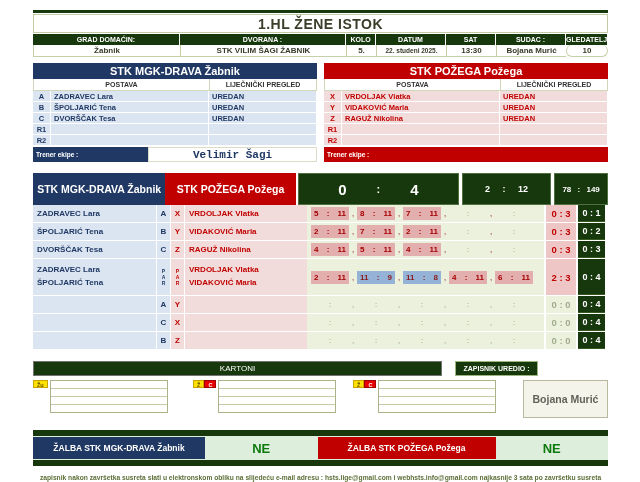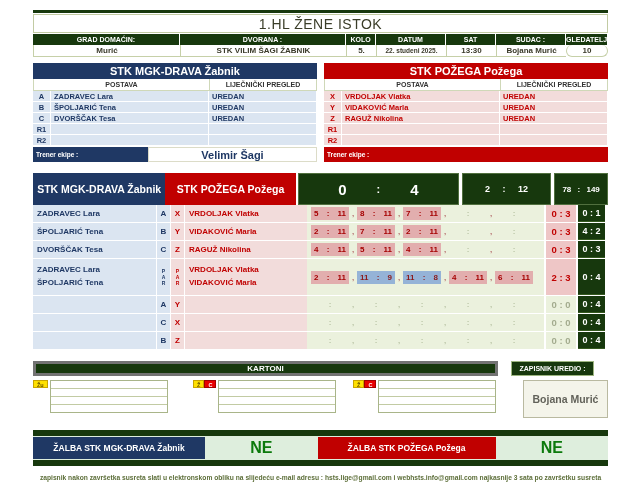--- a/index.html
+++ b/index.html
@@ -2,21 +2,21 @@
 <html><head>
 <meta charset="utf-8">
 <style>
   html,body{margin:0;padding:0;}
   body{width:640px;height:482px;background:#ffffff;font-family:"Liberation Sans",sans-serif;position:relative;overflow:hidden;}
   .page{position:absolute;left:33px;top:0;width:575px;}
   i{font-style:normal;}
 
   .topline{height:3px;background:#17380d;margin-top:10px;}
   .title-box{height:17px;margin-top:1px;border:1px solid #c2cba3;display:flex;align-items:center;justify-content:center;
-             font-size:14px;font-weight:normal;color:#3a3d28;letter-spacing:.5px;}
+             font-size:14px;font-weight:bold;color:#3a3d28;letter-spacing:.5px;}
 
   .info-head,.info-vals{display:flex;}
   .info-head{margin-top:1px;}
   .ih{background:#17380d;color:#fff;font-size:7px;font-weight:bold;height:11px;line-height:11px;text-align:center;
       border-right:1px solid #fff;box-sizing:border-box;}
   .iv{font-size:8px;font-weight:bold;color:#3a3a2a;height:12px;line-height:12px;text-align:center;
       border:1px solid #c6d0a8;border-top:none;border-right:none;box-sizing:border-box;background:#fff;}
   .iv:last-child{border-right:1px solid #c6d0a8;border-radius:6px;}
   .w0{width:147px;} .w1{width:166px;} .w2{width:30px;} .w3{width:70px;} .w4{width:50px;} .w5{width:70px;} .w6{width:42px;}
   .iv.w3{font-size:6.5px;}
@@ -33,21 +33,21 @@
   .prow div{box-sizing:border-box;border-right:1px solid #fff;border-bottom:1px solid #fff;font-size:7.5px;font-weight:bold;
             display:flex;align-items:center;}
   .pl{width:18px;justify-content:center;}
   .pn{width:158px;padding-left:3px;}
   .pp{width:108px;padding-left:3px;}
   .home .prow div{background:#dbe5f1;color:#1f3864;}
   .away .prow div{background:#f2dcdb;color:#c00000;}
   .trow{display:flex;height:15px;margin-top:1px;}
   .tl{width:115px;font-size:6.5px;font-weight:bold;color:#fff;display:flex;align-items:center;padding-left:3px;box-sizing:border-box;}
   .tv{flex:1;display:flex;align-items:center;justify-content:center;font-size:11px;font-weight:bold;}
-  .home .tl{background:#1f3864;} .home .tv{background:#fff;border:1px solid #dcdcc8;color:#1f3864;}
+  .home .tl{background:#1f3864;} .home .tv{background:#fff;border:1px solid #dcdcc8;color:#1f3864;font-family:Liberation Mono, monospace;}
   .away .tl{background:#c00000;} .away .tv{background:#c00000;color:#fff;}
 
   .m-head{display:flex;margin-top:11px;height:32px;}
   .mh-home,.mh-away{display:flex;align-items:center;justify-content:center;color:#fff;font-size:10.5px;font-weight:bold;}
   .mh-home{width:138px;background:#1f3864;}
   .mh-away{width:136px;background:#c00000;}
   .g1,.g2,.g3{background:#17380d;border:1px solid #51703f;box-sizing:border-box;color:#fff;font-weight:bold;
               display:flex;align-items:center;justify-content:center;}
   .g1{width:168px;margin-left:2px;font-size:15px;gap:30px;}
   .g1 .gcolon{font-size:11px;}
@@ -72,21 +72,21 @@
   .cm{width:8px;text-align:center;font-size:8px;font-weight:bold;}
   .mrow.played .cm{color:#b36a6a;}
   .mrow.empty .cm{color:#b9c4a5;}
   .res{width:30px;margin-left:2px;display:flex;align-items:center;justify-content:center;font-size:9.5px;font-weight:bold;}
   .res.p{background:#eec6c6;color:#c00000;}
   .res.e{background:#ebf1dd;color:#a3ab8e;}
   .fin{width:27px;margin-left:2px;background:#17380d;color:#fff;font-size:9px;font-weight:bold;
        display:flex;align-items:center;justify-content:center;border-bottom:1px solid #35591f;}
 
   .kart-row{display:flex;margin-top:11px;height:15px;}
-  .kart-bar{width:465px;background:#17380d;border:3px solid #737373;box-sizing:border-box;color:#fff;font-size:8px;font-weight:bold;
+  .kart-bar{width:409px;background:#17380d;border:1px solid #737373;box-sizing:border-box;color:#fff;font-size:8px;font-weight:normal;
             display:flex;align-items:center;justify-content:center;}
   .zap-bar{width:83px;margin-left:13px;background:#17380d;border:1px solid #9db680;box-sizing:border-box;color:#fff;font-size:7px;
            font-weight:bold;display:flex;align-items:center;justify-content:center;}
   .cards-row{display:flex;margin-top:4px;}
   .cgroup{display:flex;align-items:flex-start;width:160px;}
   .chips{display:flex;margin-right:2px;}
   .chip{height:8px;line-height:8px;font-size:5.5px;font-weight:bold;padding:0 3px;box-sizing:border-box;}
   .chip.y{background:#ffe100;border:1px solid #c8a400;color:#6b5500;}
   .chip.r{background:#e80000;border:1px solid #a00000;color:#fff;}
   .cbox{width:116px;border:1px solid #a9b589;background:#fff;}
@@ -95,42 +95,42 @@
   .zap-name{width:83px;height:36px;margin-left:10px;border:1px solid #b9b9a0;background:#f4f4ea;color:#62625a;
             font-size:10.5px;font-weight:bold;display:flex;align-items:center;justify-content:center;}
 
   .gbar{height:6px;background:#17380d;}
   .gbar.top{margin-top:12px;}
   .zalba{height:24px;background:#deeedd;display:flex;align-items:center;}
   .z-home{width:172px;height:22px;background:#1f3864;color:#fff;font-size:8.5px;font-weight:bold;
           display:flex;align-items:center;justify-content:center;}
   .z-away{width:178px;height:22px;background:#c00000;color:#fff;font-size:8.5px;font-weight:bold;
           display:flex;align-items:center;justify-content:center;}
-  .z-ne{flex:1;text-align:center;font-size:16px;font-weight:bold;color:#0c7a0c;}
+  .z-ne{flex:1;text-align:center;font-size:13px;font-weight:bold;color:#0c7a0c;}
   .footer{margin-top:8px;text-align:center;font-size:6.7px;font-weight:bold;color:#5c6e38;}
 </style>
 </head>
 <body>
 
 <div class="page">
 
   <div class="topline"></div>
   <div class="title-box">1.HL ŽENE ISTOK</div>
 
   <div class="info-head">
     <div class="ih w0">GRAD DOMAĆIN:</div>
     <div class="ih w1">DVORANA :</div>
     <div class="ih w2">KOLO</div>
     <div class="ih w3">DATUM</div>
     <div class="ih w4">SAT</div>
     <div class="ih w5">SUDAC :</div>
     <div class="ih w6">GLEDATELJA</div>
   </div>
   <div class="info-vals">
-    <div class="iv w0">Murić</div>
+    <div class="iv w0">Žabnik</div>
     <div class="iv w1">STK VILIM ŠAGI ŽABNIK</div>
     <div class="iv w2">5.</div>
     <div class="iv w3">22. studeni 2025.</div>
     <div class="iv w4">13:30</div>
     <div class="iv w5">Bojana Murić</div>
     <div class="iv w6">10</div>
   </div>
 
   <div class="teams">
     <div class="team home">
@@ -292,21 +292,21 @@
             <i></i>
           </span>
           <i class="cm">,</i>
         <span class="set e">
             <i></i>
             <i>:</i>
             <i></i>
           </span>
       </div>
       <div class="res p">0 : 3</div>
-      <div class="fin">4 : 2</div>
+      <div class="fin">0 : 2</div>
     </div>
 
     <div class="mrow played">
       <div class="hname">DVORŠČAK Tesa</div>
       <div class="hl">C</div>
       <div class="al">Z</div>
       <div class="aname">RAGUŽ Nikolina</div>
       <div class="sets">
         <span class="set l">
             <i>4</i>

